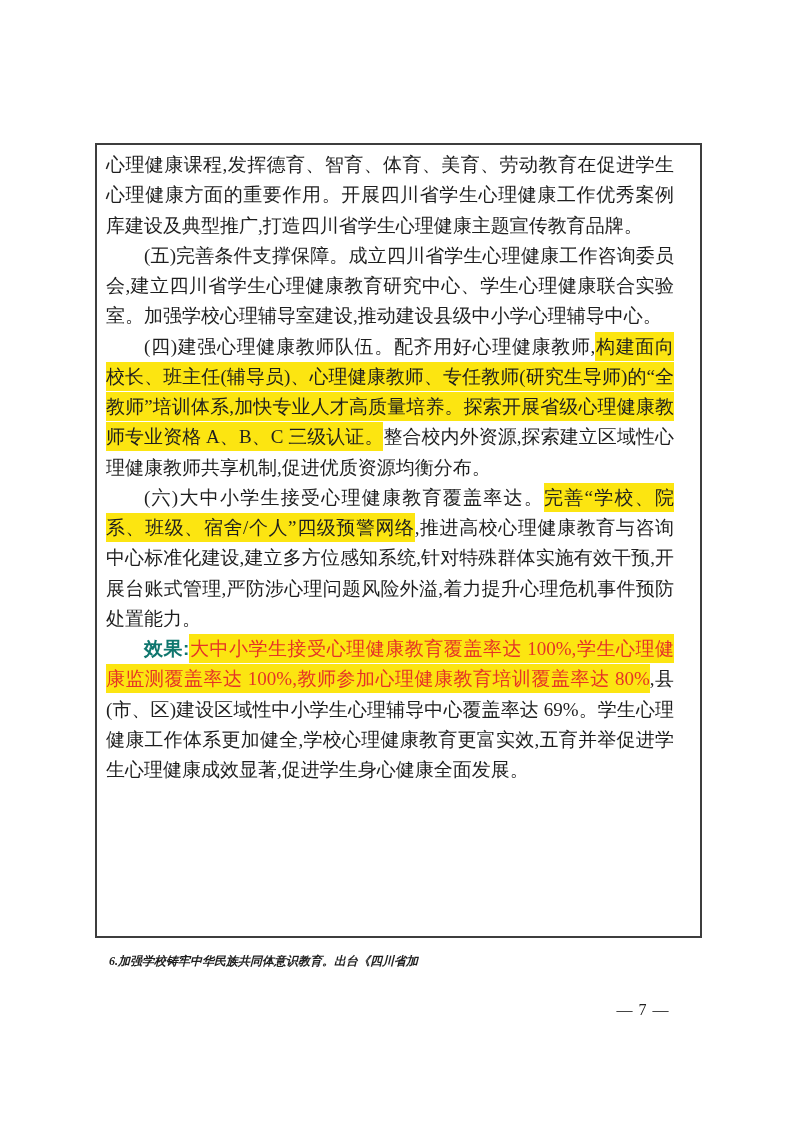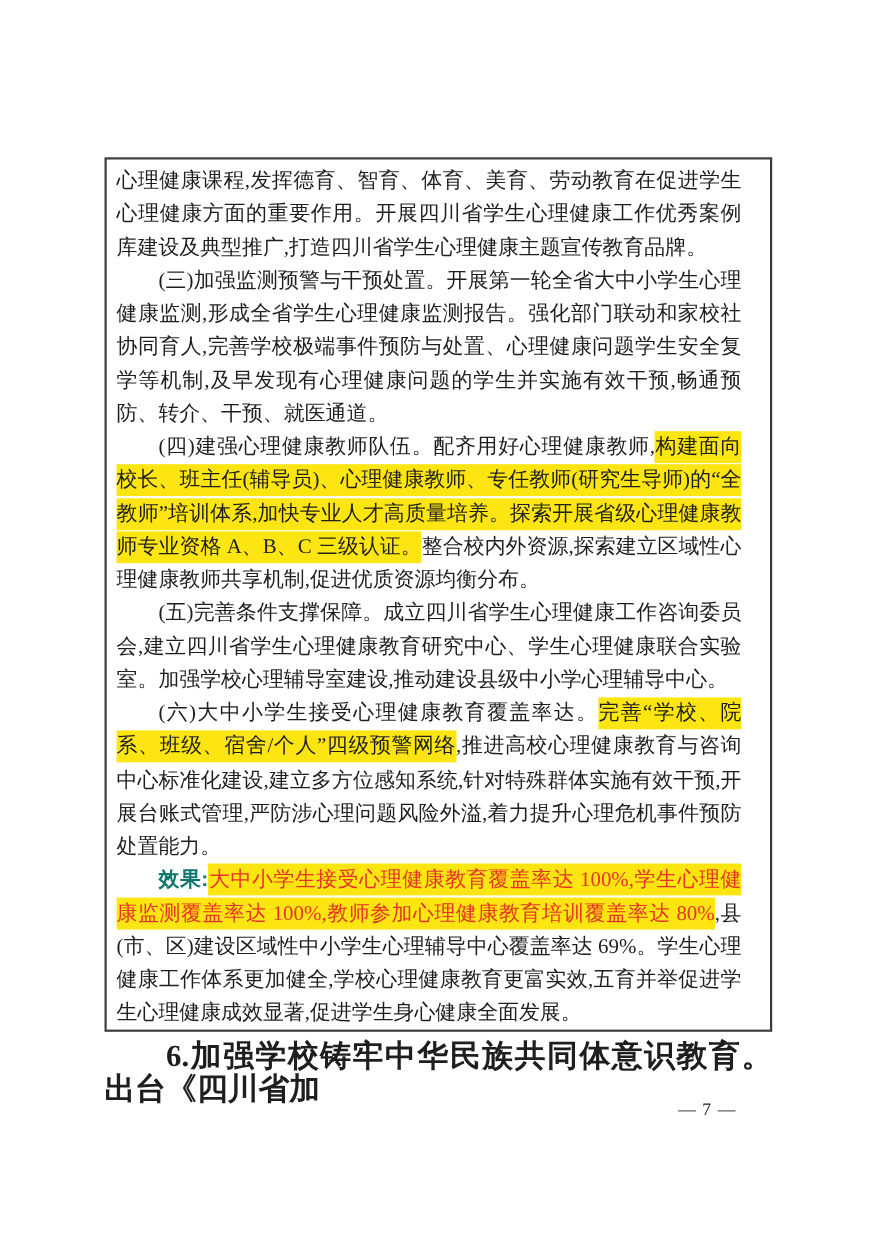--- a/index.html
+++ b/index.html
@@ -49,47 +49,47 @@
     color: var(--red-text);
     padding: 4px 0;
   }
   .seg-bold {
     font-weight: bold;
     font-family: "Liberation Sans", sans-serif;
     color: #0f766e;
   }
   .after-box {
     position: absolute;
-    left: 95px; top: 946px;
+    left: 85px; top: 946px;
     width: 607px;
     margin: 0;
-    font-size: 28px;
+    font-size: 12px;
     font-weight: bold;
     line-height: 30px;
     text-indent: 2em;
     color: var(--body-text);
     text-align: justify;
+    font-style: italic;
   }
   .footer {
     position: absolute;
     left: 563px; top: 1001px;
     width: 160px;
     text-align: center;
     font-size: 16px;
     color: #222;
     letter-spacing: 1px;
   }
 </style>
 </head>
 <body>
 
 <div class="page">
   <div class="doc-box">
       <p class="para"><span class="seg-normal">心理健康课程,发挥德育、智育、体育、美育、劳动教育在促进学生心理健康方面的重要作用。开展四川省学生心理健康工作优秀案例库建设及典型推广,打造四川省学生心理健康主题宣传教育品牌。</span></p>
-      <p class="para indent"><span class="seg-normal">(三)加强监测预警与干预处置。开展第一轮全省大中小学生心理健康监测,形成全省学生心理健康监测报告。强化部门联动和家校社协同育人,完善学校极端事件预防与处置、心理健康问题学生安全复学等机制,及早发现有心理健康问题的学生并实施有效干预,畅通预防、转介、干预、就医通道。</span></p>
+      <p class="para indent"><span class="seg-normal">(五)完善条件支撑保障。成立四川省学生心理健康工作咨询委员会,建立四川省学生心理健康教育研究中心、学生心理健康联合实验室。加强学校心理辅导室建设,推动建设县级中小学心理辅导中心。</span></p>
       <p class="para indent"><span class="seg-normal">(四)建强心理健康教师队伍。配齐用好心理健康教师,</span><span class="seg-highlight">构建面向校长、班主任(辅导员)、心理健康教师、专任教师(研究生导师)的“全教师”培训体系,加快专业人才高质量培养。探索开展省级心理健康教师专业资格 A、B、C 三级认证。</span><span class="seg-normal">整合校内外资源,探索建立区域性心理健康教师共享机制,促进优质资源均衡分布。</span></p>
-      <p class="para indent"><span class="seg-normal">(五)完善条件支撑保障。成立四川省学生心理健康工作咨询委员会,建立四川省学生心理健康教育研究中心、学生心理健康联合实验室。加强学校心理辅导室建设,推动建设县级中小学心理辅导中心。</span></p>
       <p class="para indent"><span class="seg-normal">(六)大中小学生接受心理健康教育覆盖率达。</span><span class="seg-highlight">完善“学校、院系、班级、宿舍/个人”四级预警网络</span><span class="seg-normal">,推进高校心理健康教育与咨询中心标准化建设,建立多方位感知系统,针对特殊群体实施有效干预,开展台账式管理,严防涉心理问题风险外溢,着力提升心理危机事件预防处置能力。</span></p>
       <p class="para indent"><span class="seg-bold">效果:</span><span class="seg-highlight-red">大中小学生接受心理健康教育覆盖率达 100%,学生心理健康监测覆盖率达 100%,教师参加心理健康教育培训覆盖率达 80%</span><span class="seg-normal">,县(市、区)建设区域性中小学生心理辅导中心覆盖率达 69%。学生心理健康工作体系更加健全,学校心理健康教育更富实效,五育并举促进学生心理健康成效显著,促进学生身心健康全面发展。</span></p>
     </div>
   <p class="after-box">6.加强学校铸牢中华民族共同体意识教育。出台《四川省加</p>
   <div class="footer">— 7 —</div>
 </div>
 
 </body></html>

